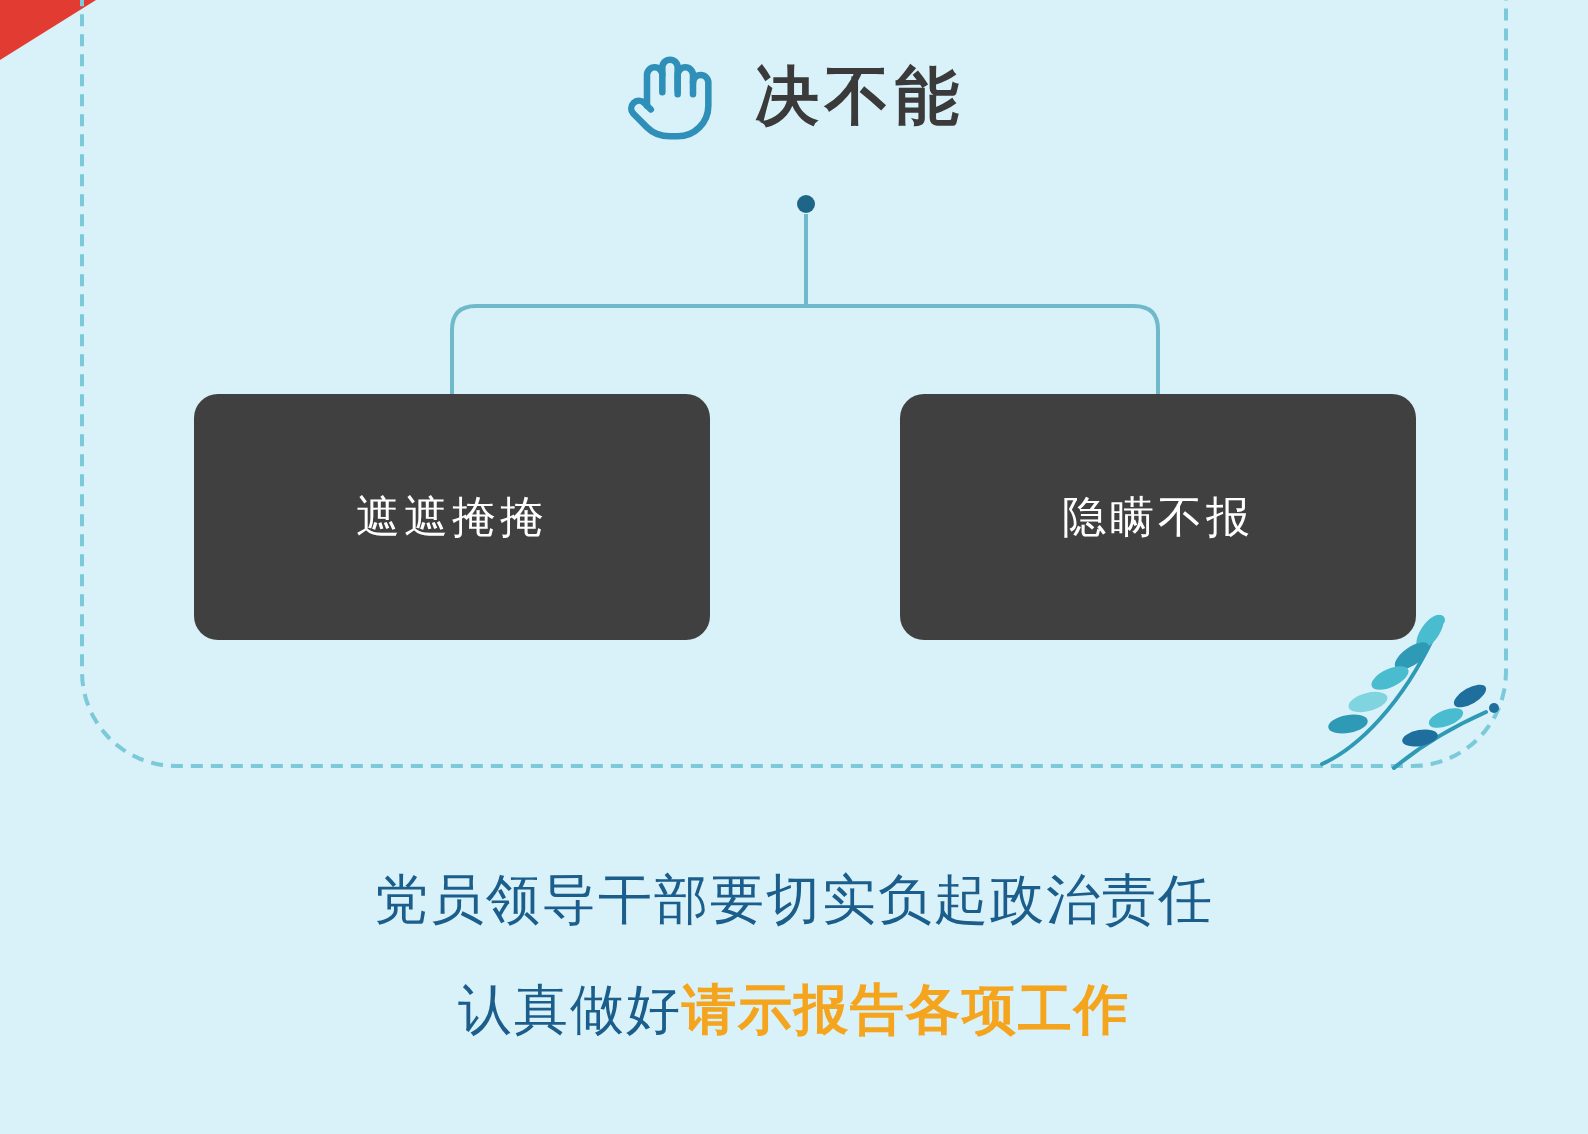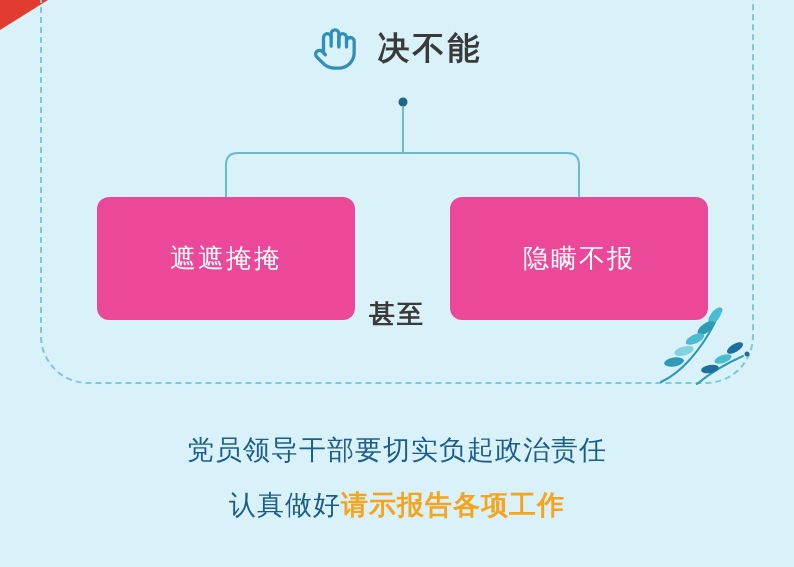--- a/index.html
+++ b/index.html
@@ -22,23 +22,23 @@
   .header {
     position:absolute; top:26px; left:0; width:100%;
     display:flex; align-items:center; justify-content:center; gap:20px;
   }
   .hand-icon svg { display:block; }
   .title {
     font-size:32px; font-weight:600; color:#3a3a3a; letter-spacing:3px;
   }
   .connector { position:absolute; left:0; top:90px; }
   .box {
-    position:absolute; width:258px; height:123px; background:#ec4899;
+    position:absolute; width:258px; height:123px; background:#404040;
     border-radius:12px; display:flex; align-items:center; justify-content:center;
-    color:#ffffff; font-size:26px; letter-spacing:2px;
+    color:#ffffff; font-size:22px; letter-spacing:2px;
   }
   .box-left  { left:97px;  top:197px; }
   .box-right { left:450px; top:197px;text-align:right; }
   .conjunction {
     position:absolute; top:297px; left:50%; transform:translateX(-50%);
     font-size:26px; font-weight:600; color:#3a3a3a; letter-spacing:2px;
   }
   .leaves { position:absolute; left:645px; top:276px; }
   .footer {
     position:absolute; top:432px; left:0; width:100%;
@@ -81,21 +81,20 @@
   </svg>
 
   <div class="box box-left">
     <span>遮遮掩掩</span>
   </div>
 
   <div class="box box-right">
     <span>隐瞒不报</span>
   </div>
 
-  <div class="conjunction">甚至</div>
 
   <span class="leaves">
     <svg width="112" height="112" viewBox="0 0 112 112">
       <g fill="none" stroke="#2f9ab5" stroke-width="2" stroke-linecap="round">
         <path d="M16 106 C34 98 56 76 72 42"></path>
         <path d="M52 108 C64 98 80 88 98 80"></path>
       </g>
       <g>
         <ellipse cx="70" cy="40" rx="4.5" ry="10" fill="#49bcd0" transform="rotate(35 70 40)"></ellipse>
         <ellipse cx="61" cy="52" rx="4.5" ry="10" fill="#2f9ab5" transform="rotate(55 61 52)"></ellipse>

